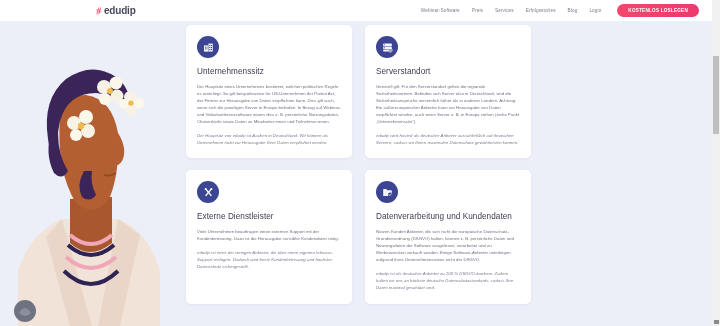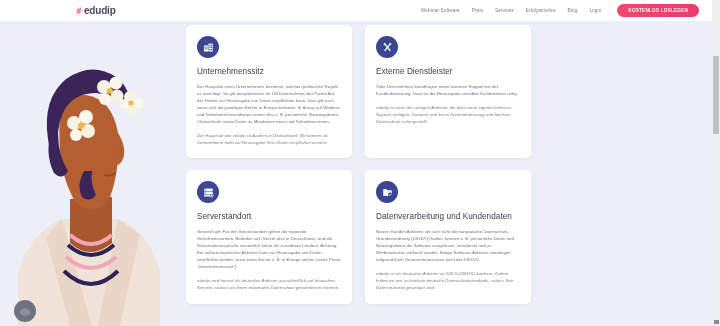--- a/index.html
+++ b/index.html
@@ -24,21 +24,21 @@
     height: 21px;
     background: #ffffff;
     display: flex;
     align-items: center;
     z-index: 30;
   }
 
   .brand {
     display: flex;
     align-items: center;
-    margin-left: 76px;
+    margin-left: 96px;
     font-size: 10px;
     font-weight: bold;
     color: #4a4a5e;
     letter-spacing: -0.2px;
   }
   .brand-mark {
     display: inline-block;
     width: 7px; height: 8px;
     margin-right: 1px;
     position: relative;
@@ -266,51 +266,51 @@
       </svg>
     </div>
     <div class="card-title">Unternehmenssitz</div>
     <div class="card-body">Der Hauptsitz eines Unternehmens bestimmt, welchen politischen Regeln es unterliegt. So gilt beispielsweise für US-Unternehmen der Patriot Act, der Firmen zur Herausgabe von Daten verpflichten kann. Dies gilt auch, wenn sich die jeweiligen Server in Europa befinden. In Bezug auf Webinar- und Videokonferenzsoftware wären dies z. B. persönliche Nutzungsdaten, Chatverläufe sowie Daten zu Mitarbeiter:innen und Teilnehmer:innen.</div>
     <div class="card-note">Der Hauptsitz von edudip ist Aachen in Deutschland. Wir können als Unternehmen nicht zur Herausgabe Ihrer Daten verpflichtet werden.</div>
   </div>
 
   <div class="card">
     <div class="card-icon">
       <svg width="11" height="11" viewBox="0 0 11 11">
-        <path d="M2 2.2 L3.2 1.6 L8.8 8.2 L8 9.4 Z" fill="#ffffff" opacity="0.95"></path>
-        <path d="M9 2.2 L7.8 1.6 L2.2 8.2 L3 9.4 Z" fill="#ffffff" opacity="0.95"></path>
-        <circle cx="2.6" cy="2" r="1" fill="#ffffff"></circle>
-        <circle cx="8.4" cy="2" r="1" fill="#ffffff"></circle>
-      </svg>
-    </div>
-    <div class="card-title">Externe Dienstleister</div>
-    <div class="card-body">Viele Unternehmen beauftragen einen externen Support mit der Kundenbetreuung. Dazu ist die Herausgabe sensibler Kundendaten nötig.</div>
-    <div class="card-note">edudip ist einer der wenigen Anbieter, die über einen eigenen Inhouse-Support verfügen. Dadurch wird beste Kundenbetreuung und höchster Datenschutz sichergestellt.</div>
-  </div>
-
-  <div class="card">
-    <div class="card-icon">
-      <svg width="11" height="11" viewBox="0 0 11 11">
         <rect x="1.2" y="1.6" width="8.6" height="2.4" rx="0.5" fill="#ffffff" opacity="0.95"></rect>
         <rect x="1.2" y="4.6" width="8.6" height="2.4" rx="0.5" fill="#ffffff" opacity="0.95"></rect>
         <rect x="1.2" y="7.6" width="5.6" height="2" rx="0.5" fill="#ffffff" opacity="0.95"></rect>
         <circle cx="2.6" cy="2.8" r="0.55" fill="#3b4591"></circle>
         <circle cx="2.6" cy="5.8" r="0.55" fill="#3b4591"></circle>
         <circle cx="8.4" cy="8.3" r="1.8" fill="none" stroke="#ffffff" stroke-width="0.7"></circle>
         <path d="M8.4 7 L8.4 9.6 M7.1 8.3 L9.7 8.3" stroke="#ffffff" stroke-width="0.5"></path>
       </svg>
     </div>
     <div class="card-title">Serverstandort</div>
     <div class="card-body">Generell gilt: Für den Serverstandort gelten die regionale Sicherheitsnormen. Befinden sich Server also in Deutschland, sind die Sicherheitsansprüche wesentlich höher als in anderen Ländern. Achtung: Ein außereuropäischer Anbieter kann zur Herausgabe von Daten verpflichtet werden, auch wenn Server z. B. in Europa stehen (siehe Punkt „Unternehmenssitz“).</div>
     <div class="card-note">edudip wird hosted als deutscher Anbieter ausschließlich auf deutschen Servern, sodass wir Ihnen maximalen Datenschutz gewährleisten können.</div>
   </div>
 
   <div class="card">
     <div class="card-icon">
       <svg width="11" height="11" viewBox="0 0 11 11">
+        <path d="M2 2.2 L3.2 1.6 L8.8 8.2 L8 9.4 Z" fill="#ffffff" opacity="0.95"></path>
+        <path d="M9 2.2 L7.8 1.6 L2.2 8.2 L3 9.4 Z" fill="#ffffff" opacity="0.95"></path>
+        <circle cx="2.6" cy="2" r="1" fill="#ffffff"></circle>
+        <circle cx="8.4" cy="2" r="1" fill="#ffffff"></circle>
+      </svg>
+    </div>
+    <div class="card-title">Externe Dienstleister</div>
+    <div class="card-body">Viele Unternehmen beauftragen einen externen Support mit der Kundenbetreuung. Dazu ist die Herausgabe sensibler Kundendaten nötig.</div>
+    <div class="card-note">edudip ist einer der wenigen Anbieter, die über einen eigenen Inhouse-Support verfügen. Dadurch wird beste Kundenbetreuung und höchster Datenschutz sichergestellt.</div>
+  </div>
+
+  <div class="card">
+    <div class="card-icon">
+      <svg width="11" height="11" viewBox="0 0 11 11">
         <path d="M1.2 2.6 Q1.2 2 1.8 2 L4.2 2 L5.2 3.2 L9.2 3.2 Q9.8 3.2 9.8 3.8 L9.8 8.4 Q9.8 9 9.2 9 L1.8 9 Q1.2 9 1.2 8.4 Z" fill="#ffffff" opacity="0.95"></path>
         <circle cx="8.1" cy="7.7" r="2.1" fill="#3b4591"></circle>
         <path d="M7.1 7.7 L7.8 8.5 L9.2 6.9" stroke="#ffffff" stroke-width="0.75" fill="none" stroke-linecap="round" stroke-linejoin="round"></path>
       </svg>
     </div>
     <div class="card-title">Datenverarbeitung und Kundendaten</div>
     <div class="card-body">Nutzen Kunden Anbieter, die sich nicht die europäische Datenschutz-Grundverordnung (DSGVO) halten, können z. B. persönliche Daten und Nutzungsdaten der Software ausgelesen, verarbeitet und zu Werbezwecken verkauft werden. Einige Software-Anbieter unterliegen aufgrund ihres Unternehmenssitzes nicht der DSGVO.</div>
     <div class="card-note">edudip ist als deutscher Anbieter zu 100 % DSGVO-konform. Zudem halten wir uns an höchste deutsche Datenschutzstandards, sodass Ihre Daten maximal geschützt sind.</div>
   </div>
 

